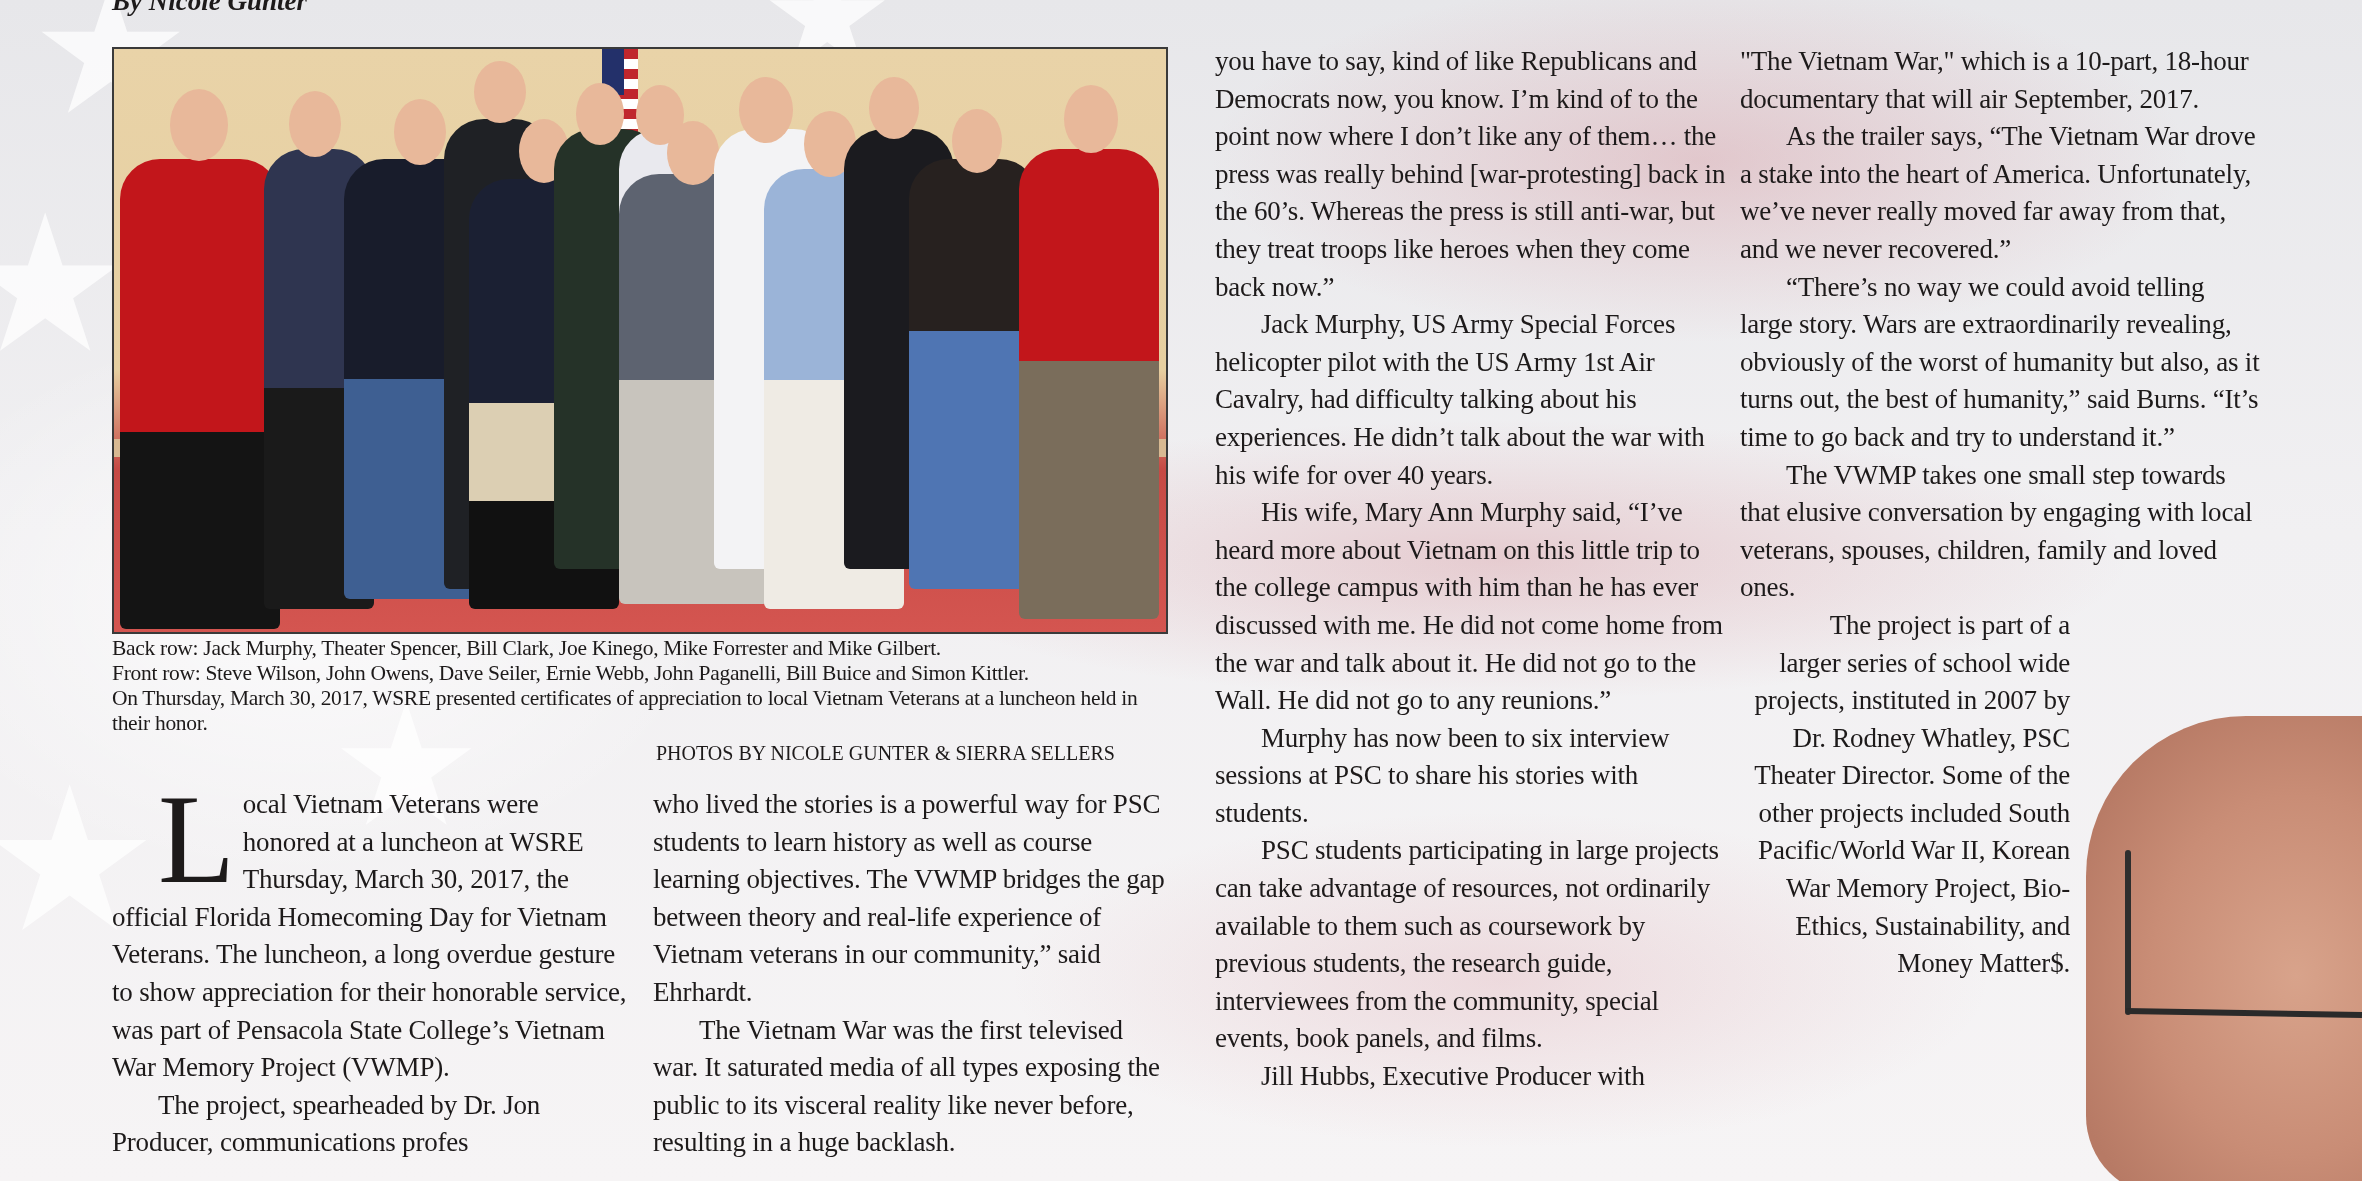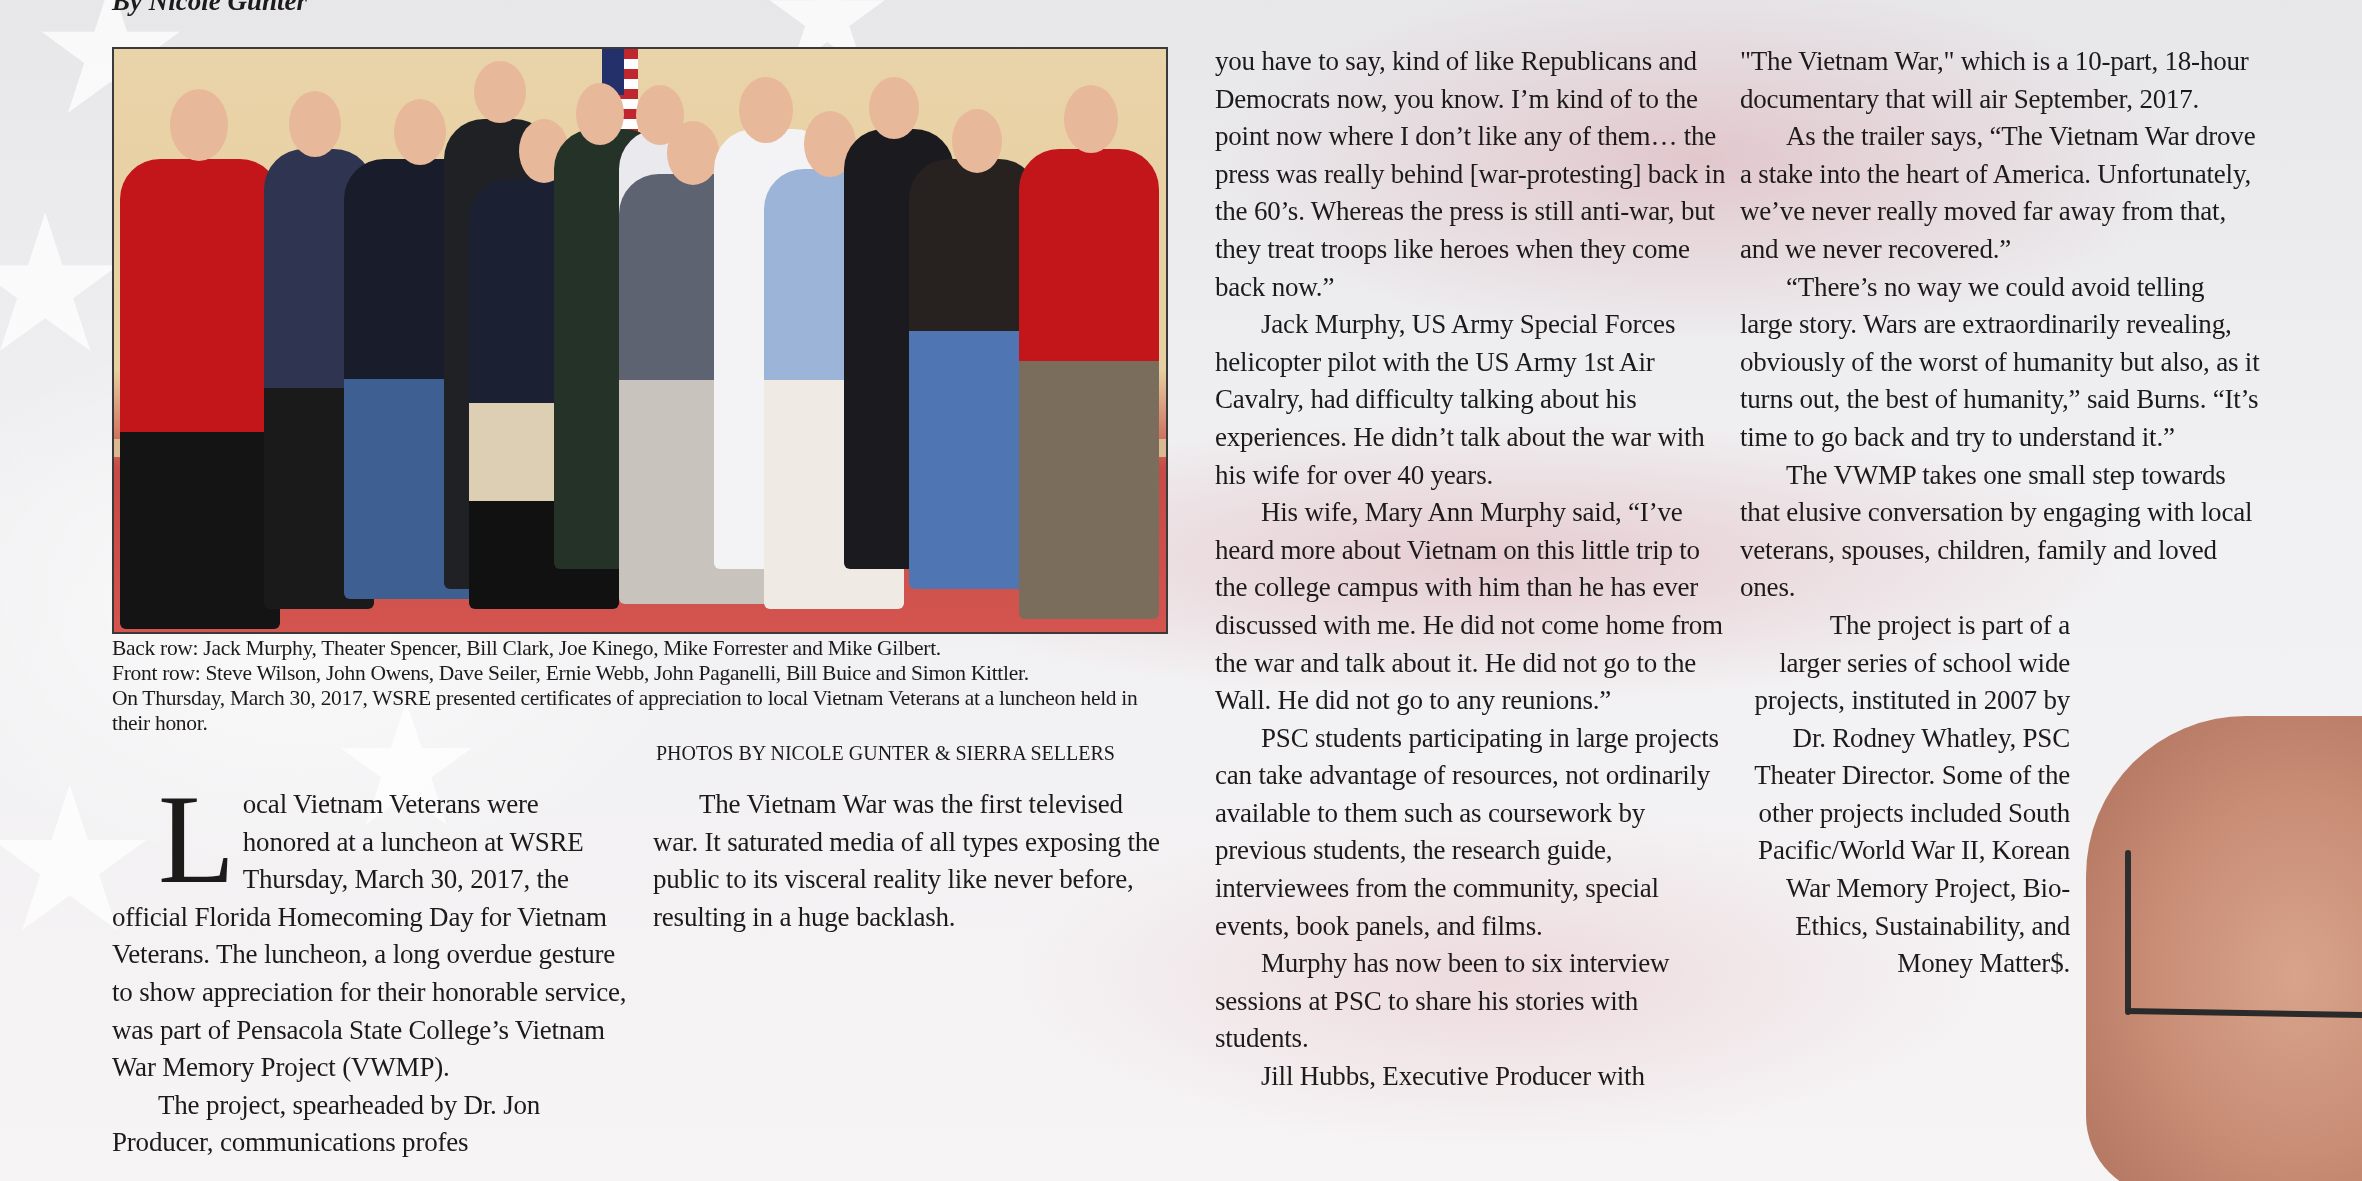--- a/index.html
+++ b/index.html
@@ -122,29 +122,30 @@
   <div>On Thursday, March 30, 2017, WSRE presented certificates of appreciation to local Vietnam Veterans at a luncheon held in their honor.</div>
 </div>
 <div class="credit">PHOTOS BY NICOLE GUNTER &amp; SIERRA SELLERS</div>
 
 <div class="col col1">
   <p><span class="dropcap">L</span><span>ocal Vietnam Veterans were honored at a luncheon at WSRE Thursday, March 30, 2017, the official Florida Homecoming Day for Vietnam Veterans.  The luncheon, a long overdue gesture to show appreciation for their honorable service, was part of Pensacola State College’s Vietnam War Memory Project (VWMP).</span></p>
   <p class="ind">The project, spearheaded by Dr. Jon Producer, communications profes</p>
 </div>
 
 <div class="col col2">
+  <p>who lived the stories is a powerful way for PSC students to learn history as well as course learning objectives. The VWMP bridges the gap between theory and real-life experience of Vietnam veterans in our community,” said Ehrhardt.</p>
   <p class="ind">The Vietnam War was the first televised war. It saturated media of all types exposing the public to its visceral reality like never before, resulting in a huge backlash.</p>
 </div>
 
 <div class="col col3">
   <p>you have to say, kind of like Republicans and Democrats now, you know. I’m kind of to the point now where I don’t like any of them… the press was really behind [war-protesting] back in the 60’s. Whereas the press is still anti-war, but they treat troops like heroes when they come back now.”</p>
   <p class="ind">Jack Murphy, US Army Special Forces helicopter pilot with the US Army 1st Air Cavalry, had difficulty talking about his experiences. He didn’t talk about the war with his wife for over 40 years.</p>
   <p class="ind">His wife, Mary Ann Murphy said, “I’ve heard more about Vietnam on this little trip to the college campus with him than he has ever discussed with me. He did not come home from the war and talk about it. He did not go to the Wall. He did not go to any reunions.”</p>
+  <p class="ind">Murphy has now been to six interview sessions at PSC to share his stories with students.</p>
   <p class="ind">PSC students participating in large projects can take advantage of resources, not ordinarily available to them such as coursework by previous students, the research guide, interviewees from the community, special events, book panels, and films.</p>
-  <p class="ind">Murphy has now been to six interview sessions at PSC to share his stories with students.</p>
   <p class="ind">Jill Hubbs, Executive Producer with</p>
 </div>
 
 <div class="col col4">
   <p>"The Vietnam War," which is a 10-part, 18-hour documentary that will air September, 2017.</p>
   <p class="ind">As the trailer says, “The Vietnam War drove a stake into the heart of America. Unfortunately, we’ve never really moved far away from that, and we never recovered.”</p>
   <p class="ind">“There’s no way we could avoid telling large story. Wars are extraordinarily revealing, obviously of the worst of humanity but also, as it turns out, the best of humanity,” said Burns. “It’s time to go back and try to understand it.”</p>
   <p class="ind">The VWMP takes one small step towards that elusive conversation by engaging with local veterans, spouses, children, family and loved ones.</p>
   <p class="ind" style="width:330px;text-align:right;">The project is part of a larger series of school wide projects, instituted in 2007 by Dr. Rodney Whatley, PSC Theater Director. Some of the other projects included South Pacific/World War II, Korean War Memory Project, Bio-Ethics, Sustainability, and Money Matter$.</p>
 </div>

